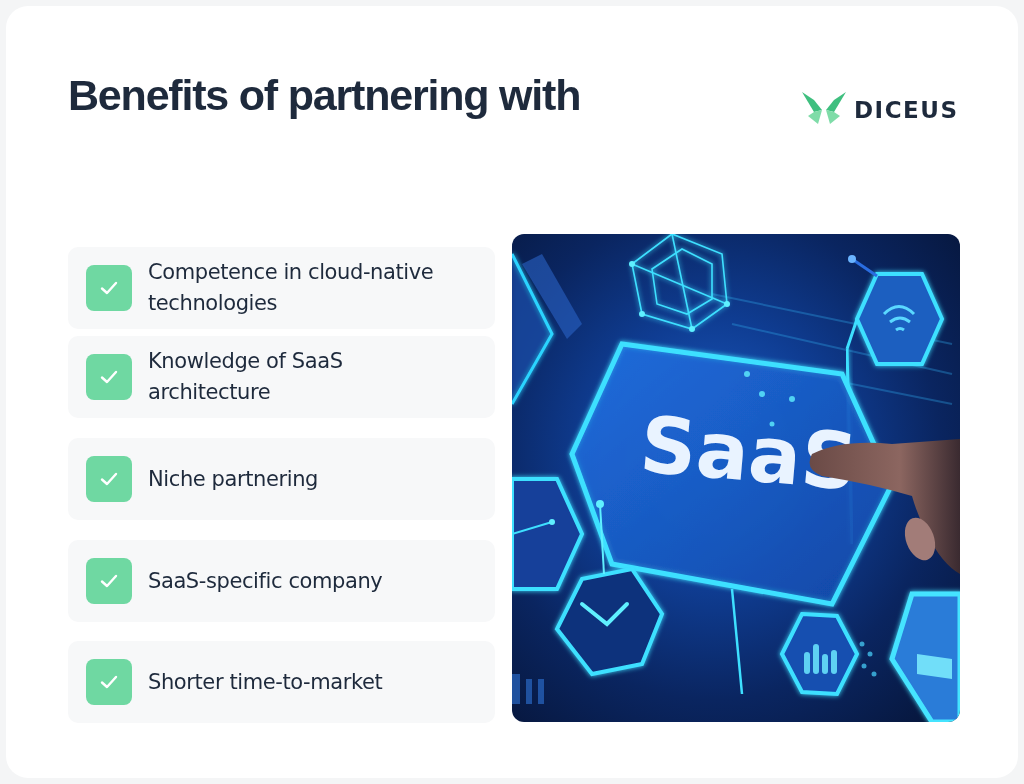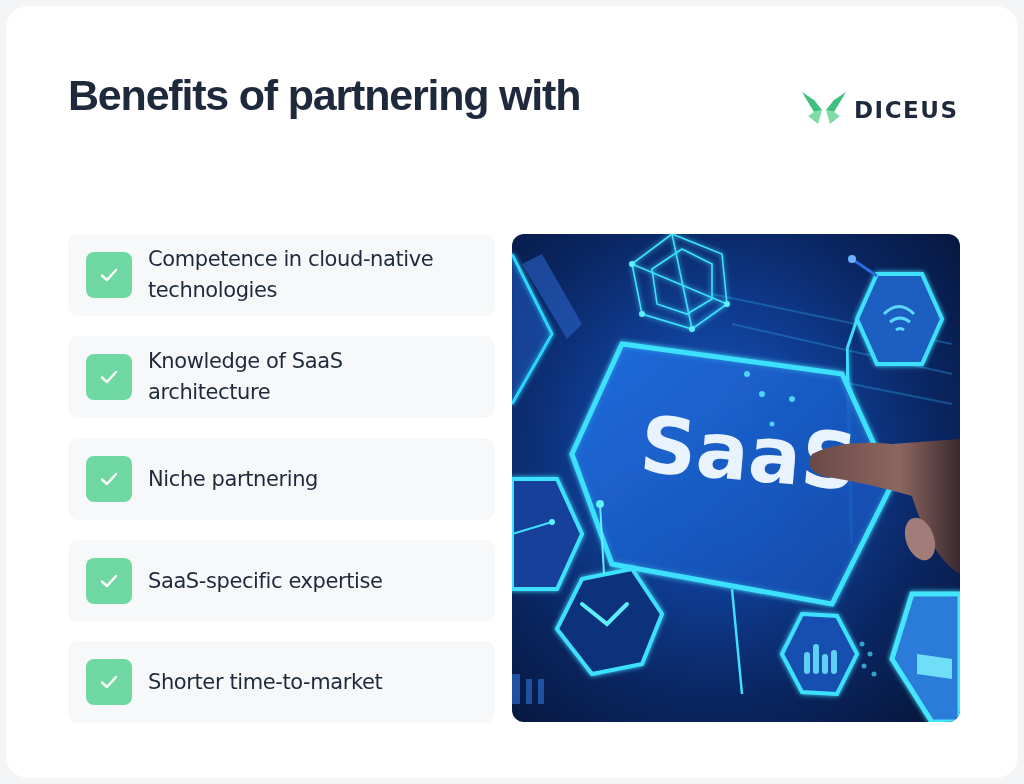--- a/index.html
+++ b/index.html
@@ -70,21 +70,21 @@
       <path d="M2 2 L14 10 L22 20 L14 22 Z" fill="#3fbf7f"></path>
       <path d="M14 22 L22 20 L18 34 L8 26 Z" fill="#7fdca8"></path>
       <path d="M46 2 L34 10 L26 20 L34 22 Z" fill="#3fbf7f"></path>
       <path d="M34 22 L26 20 L30 34 L40 26 Z" fill="#7fdca8"></path>
     </svg>
   </span>
   <span class="logo-text">DICEUS</span>
 </div>
 
 <div class="list">
-  <div class="item" style="top:0">
+  <div class="item" style="top:13px">
     <div class="check">
       <svg width="22" height="22" viewBox="0 0 22 22">
           <path d="M4 11.5 L9 16 L18 6" stroke="#fff" stroke-width="2.4" fill="none" stroke-linecap="round" stroke-linejoin="round"></path>
         </svg>
     </div>
     <div class="item-label">Competence in cloud-native technologies</div>
   </div>
   <div class="item" style="top:102px">
     <div class="check">
       <svg width="22" height="22" viewBox="0 0 22 22">
@@ -100,21 +100,21 @@
         </svg>
     </div>
     <div class="item-label">Niche partnering</div>
   </div>
   <div class="item" style="top:306px">
     <div class="check">
       <svg width="22" height="22" viewBox="0 0 22 22">
           <path d="M4 11.5 L9 16 L18 6" stroke="#fff" stroke-width="2.4" fill="none" stroke-linecap="round" stroke-linejoin="round"></path>
         </svg>
     </div>
-    <div class="item-label">SaaS-specific expertise</div>
+    <div class="item-label">SaaS-specific company</div>
   </div>
   <div class="item" style="top:407px">
     <div class="check">
       <svg width="22" height="22" viewBox="0 0 22 22">
           <path d="M4 11.5 L9 16 L18 6" stroke="#fff" stroke-width="2.4" fill="none" stroke-linecap="round" stroke-linejoin="round"></path>
         </svg>
     </div>
     <div class="item-label">Shorter time-to-market</div>
   </div>
 </div>

